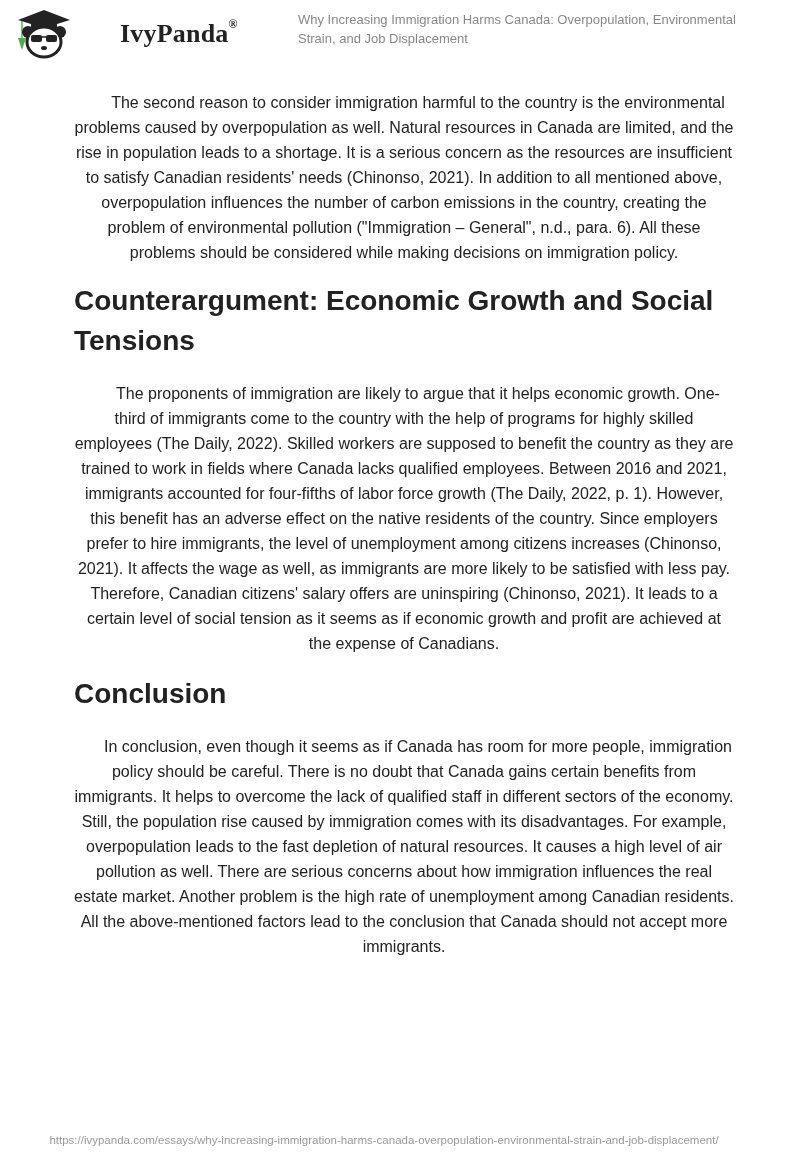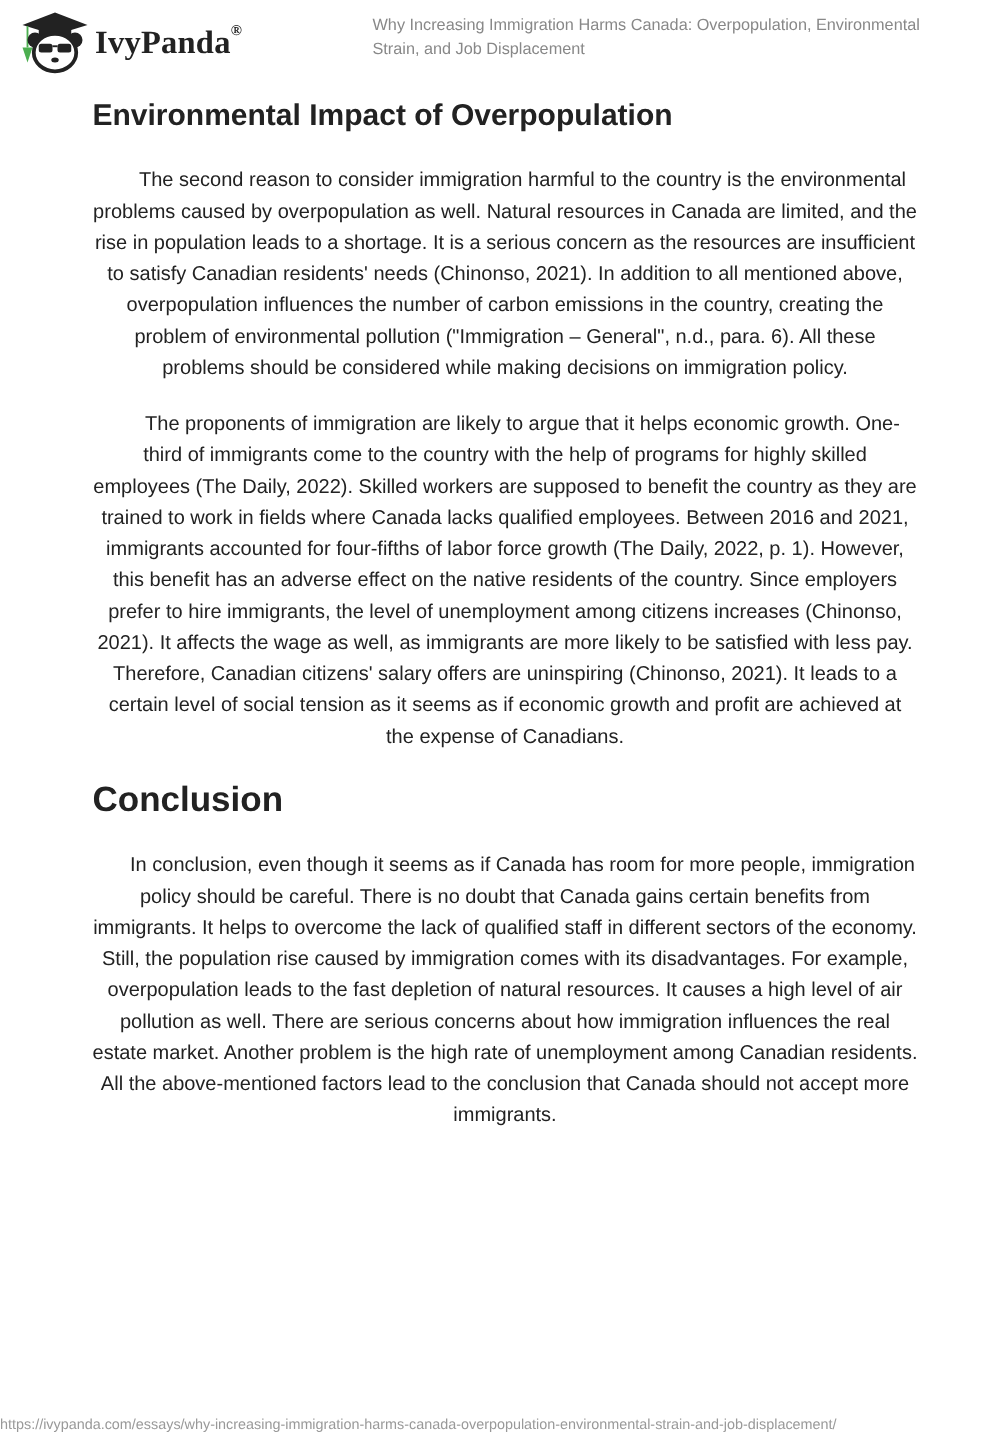--- a/index.html
+++ b/index.html
@@ -1,30 +1,30 @@
 <!DOCTYPE html>
 <html><head>
 <meta charset="utf-8">
 <style>
   html, body { margin:0; padding:0; background:#ffffff; }
   body { width:800px; height:1160px; position:relative; overflow:hidden;
          font-family:"Liberation Sans", sans-serif; color:#222; }
   .header { position:absolute; left:0; top:0; width:800px; height:70px; }
-  .logo { position:absolute; left:16px; top:8px; display:flex; align-items:center; }
+  .logo { position:absolute; left:16px; top:8px; display:flex; align-items:center;gap:44px; }
   .logo svg { width:56px; height:52px; }
   .brand { font-family:"Liberation Serif", serif; font-weight:bold; font-size:26px; color:#222; margin-left:4px; letter-spacing:0.2px; }
   .brand sup { font-size:12px; vertical-align:top; position:relative; top:-2px; }
   .doc-title { position:absolute; right:32px; top:10px; width:470px; text-align:left;
                font-size:13px; line-height:19px; color:#888; }
   .content { position:absolute; left:74px; top:70px; width:660px; }
   h2 { margin:0; font-weight:bold; color:#222; }
   h2.h-small { font-size:24px; line-height:38px; margin-top:2px; }
   h2.h-big { font-size:28px; line-height:40px; }
   p { margin:0; font-size:16px; line-height:25px; color:#222; text-indent:28px;text-align:center; }
-  .footer { position:absolute; left:0; bottom:12px; width:800px; text-align:left; }
+  .footer { position:absolute; left:0; bottom:12px; width:800px; text-align:center; }
   .footer span { font-size:11.5px; color:#999; margin-right:32px; }
 </style>
 </head>
 <body>
 
 <div class="header">
   <div class="logo">
     <svg viewBox="0 0 56 52">
       <polygon points="28,2 54,12 28,20 2,12" fill="#222"></polygon>
       <rect x="15" y="14" width="26" height="7" fill="#222"></rect>
@@ -37,23 +37,23 @@
       <rect x="30" y="27" width="11" height="7" rx="2" fill="#222"></rect>
       <line x1="26" y1="29" x2="30" y2="29" stroke="#222" stroke-width="1.5"></line>
       <ellipse cx="28" cy="40" rx="3" ry="2" fill="#222"></ellipse>
     </svg>
     <span class="brand"><span>IvyPanda</span><sup>®</sup></span>
   </div>
   <div class="doc-title">Why Increasing Immigration Harms Canada: Overpopulation, Environmental Strain, and Job Displacement</div>
 </div>
 
 <div class="content">
-  <h2 class="h-small" style="margin-top:4px;">Environmental Impact of Overpopulation</h2>
   <p style="margin-top:20px;">The second reason to consider immigration harmful to the country is the environmental problems caused by overpopulation as well. Natural resources in Canada are limited, and the rise in population leads to a shortage. It is a serious concern as the resources are insufficient to satisfy Canadian residents' needs (Chinonso, 2021). In addition to all mentioned above, overpopulation influences the number of carbon emissions in the country, creating the problem of environmental pollution ("Immigration – General", n.d., para. 6). All these problems should be considered while making decisions on immigration policy.</p>
 
+  <h2 class="h-big" style="margin-top:16px;">Counterargument: Economic Growth and Social Tensions</h2>
   <p style="margin-top:20px;">The proponents of immigration are likely to argue that it helps economic growth. One-third of immigrants come to the country with the help of programs for highly skilled employees (The Daily, 2022). Skilled workers are supposed to benefit the country as they are trained to work in fields where Canada lacks qualified employees. Between 2016 and 2021, immigrants accounted for four-fifths of labor force growth (The Daily, 2022, p. 1).  However, this benefit has an adverse effect on the native residents of the country. Since employers prefer to hire immigrants, the level of unemployment among citizens increases (Chinonso, 2021). It affects the wage as well, as immigrants are more likely to be satisfied with less pay. Therefore, Canadian citizens' salary offers are uninspiring (Chinonso, 2021). It leads to a certain level of social tension as it seems as if economic growth and profit are achieved at the expense of Canadians.</p>
 
   <h2 class="h-big" style="margin-top:18px;">Conclusion</h2>
   <p style="margin-top:20px;">In conclusion, even though it seems as if Canada has room for more people, immigration policy should be careful. There is no doubt that Canada gains certain benefits from immigrants. It helps to overcome the lack of qualified staff in different sectors of the economy.  Still, the population rise caused by immigration comes with its disadvantages. For example, overpopulation leads to the fast depletion of natural resources. It causes a high level of air pollution as well. There are serious concerns about how immigration influences the real estate market. Another problem is the high rate of unemployment among Canadian residents. All the above-mentioned factors lead to the conclusion that Canada should not accept more immigrants.</p>
 </div>
 
 <div class="footer">
   <span>https://ivypanda.com/essays/why-increasing-immigration-harms-canada-overpopulation-environmental-strain-and-job-displacement/</span>
 </div>
 

